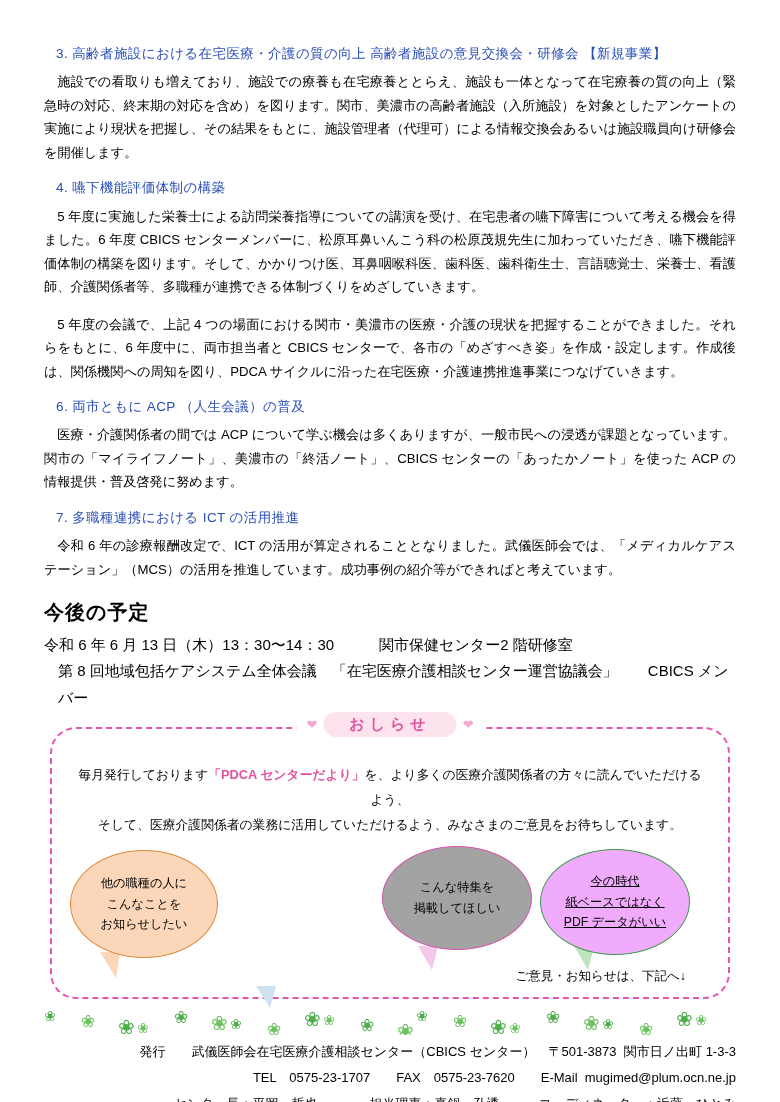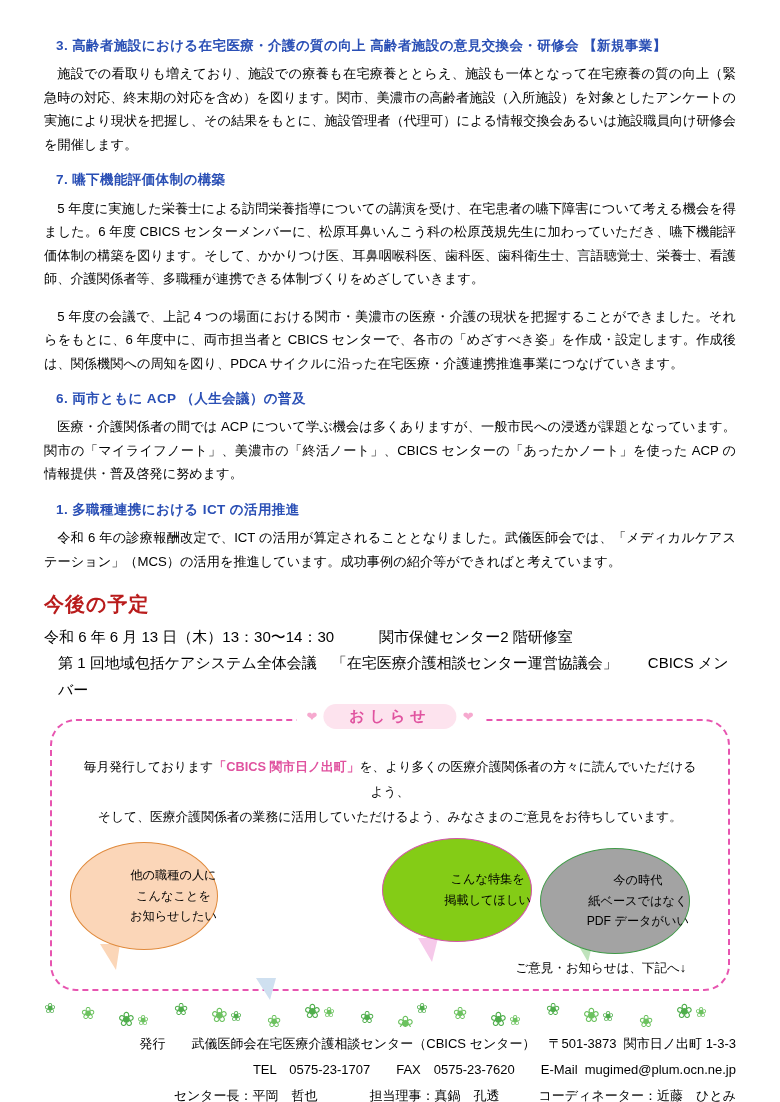--- a/index.html
+++ b/index.html
@@ -22,37 +22,37 @@
     box-sizing: border-box;
     padding: 36px 44px 0 44px;
   }
 
   
   .section {
     margin-bottom: 14px;
   }
   .sec-head {
     color: #2a4fb5;
-    font-weight: bold;
+    font-weight: normal;
     font-size: 13.5px;
     letter-spacing: 0.4px;
-    margin: 0 0 6px 12px;
+    margin: 8px 0 6px 12px;
     line-height: 1.5;
   }
   .sec-body {
     font-size: 13.2px;
     line-height: 1.78;
     text-align: justify;
     margin: 0;
     text-indent: 1em;
   }
 
   
   .schedule-title {
-    color: #b91c1c;
+    color: #000000;
     font-weight: bold;
     font-size: 20px;
     margin: 18px 0 6px 0;
     letter-spacing: 1px;
   }
   .schedule-line {
     font-size: 15px;
     line-height: 1.75;
     margin: 0;
   }
@@ -110,21 +110,21 @@
   .bubbles {
     position: relative;
     height: 150px;
     margin-top: 6px;
   }
   .bubble {
     position: absolute;
     border-radius: 50%;
     display: flex;
     align-items: center;
-    justify-content: flex-end;
+    justify-content: center;
     text-align: center;
     font-size: 12.2px;
     line-height: 1.65;
     box-sizing: border-box;
   }
   .bubble span { display: block; }
   .b1 {
     left: 18px; top: 6px;
     width: 148px; height: 108px;
     background: #fbd6b8;
@@ -132,28 +132,29 @@
   }
   .b2 {
     left: 170px; top: 42px;
     width: 148px; height: 104px;
     background: #cfe0f0;
     border: 1.6px solid #4b7fb5;
   }
   .b3 {
     left: 330px; top: 2px;
     width: 150px; height: 104px;
-    background: #84cc16;
+    background: #a3a3a3;
     border: 1.6px solid #d455ab;
   }
   .b4 {
-    left: 488px; top: 12px;
+    left: 488px; top: 5px;
     width: 150px; height: 106px;
-    background: #a3a3a3;
+    background: #f0abfc;
     border: 1.6px solid #3f9a47;
+    text-decoration: underline;
   }
   .tail {
     position: absolute;
     width: 0; height: 0;
   }
   .t1 {
     left: 48px; top: 108px;
     border-left: 16px solid transparent;
     border-right: 4px solid transparent;
     border-top: 26px solid #fbd6b8;
@@ -211,54 +212,54 @@
 <body>
 
 <div class="page">
 
   <div class="section">
     <div class="sec-head">3. 高齢者施設における在宅医療・介護の質の向上  高齢者施設の意見交換会・研修会 【新規事業】</div>
     <p class="sec-body">施設での看取りも増えており、施設での療養も在宅療養ととらえ、施設も一体となって在宅療養の質の向上（緊急時の対応、終末期の対応を含め）を図ります。関市、美濃市の高齢者施設（入所施設）を対象としたアンケートの実施により現状を把握し、その結果をもとに、施設管理者（代理可）による情報交換会あるいは施設職員向け研修会を開催します。</p>
   </div>
 
   <div class="section">
-    <div class="sec-head">7. 嚥下機能評価体制の構築</div>
+    <div class="sec-head">4. 嚥下機能評価体制の構築</div>
     <p class="sec-body">5 年度に実施した栄養士による訪問栄養指導についての講演を受け、在宅患者の嚥下障害について考える機会を得ました。6 年度 CBICS センターメンバーに、松原耳鼻いんこう科の松原茂規先生に加わっていただき、嚥下機能評価体制の構築を図ります。そして、かかりつけ医、耳鼻咽喉科医、歯科医、歯科衛生士、言語聴覚士、栄養士、看護師、介護関係者等、多職種が連携できる体制づくりをめざしていきます。</p>
   </div>
 
   <div class="section">
     <p class="sec-body">5 年度の会議で、上記 4 つの場面における関市・美濃市の医療・介護の現状を把握することができました。それらをもとに、6 年度中に、両市担当者と CBICS センターで、各市の「めざすべき姿」を作成・設定します。作成後は、関係機関への周知を図り、PDCA サイクルに沿った在宅医療・介護連携推進事業につなげていきます。</p>
   </div>
 
   <div class="section">
     <div class="sec-head">6. 両市ともに ACP （人生会議）の普及</div>
     <p class="sec-body">医療・介護関係者の間では ACP について学ぶ機会は多くありますが、一般市民への浸透が課題となっています。関市の「マイライフノート」、美濃市の「終活ノート」、CBICS センターの「あったかノート」を使った ACP の情報提供・普及啓発に努めます。</p>
   </div>
 
   <div class="section">
-    <div class="sec-head">1. 多職種連携における ICT の活用推進</div>
+    <div class="sec-head">7. 多職種連携における ICT の活用推進</div>
     <p class="sec-body">令和 6 年の診療報酬改定で、ICT の活用が算定されることとなりました。武儀医師会では、「メディカルケアステーション」（MCS）の活用を推進しています。成功事例の紹介等ができればと考えています。</p>
   </div>
 
   <div>
     <div class="schedule-title">今後の予定</div>
     <p class="schedule-line">令和 6 年 6 月 13 日（木）13：30〜14：30　　　関市保健センター2 階研修室</p>
-    <p class="schedule-line indent1">第 1 回地域包括ケアシステム全体会議　「在宅医療介護相談センター運営協議会」　　CBICS メンバー</p>
+    <p class="schedule-line indent1">第 8 回地域包括ケアシステム全体会議　「在宅医療介護相談センター運営協議会」　　CBICS メンバー</p>
   </div>
 
   <div class="notice-box">
 
     <div class="notice-banner">
       <span class="banner-heart">❤</span>
       <span class="banner-ribbon">おしらせ</span>
       <span class="banner-heart">❤</span>
     </div>
 
     <p class="notice-text">
-      <span>毎月発行しております</span><span class="brand">「CBICS 関市日ノ出町」</span><span>を、より多くの医療介護関係者の方々に読んでいただけるよう、</span>
+      <span>毎月発行しております</span><span class="brand">「PDCA センターだより」</span><span>を、より多くの医療介護関係者の方々に読んでいただけるよう、</span>
       <span class="line2">そして、医療介護関係者の業務に活用していただけるよう、みなさまのご意見をお待ちしています。</span>
     </p>
 
     <div class="bubbles">
       <div class="tail t1"></div>
       <div class="bubble b1">
         <div>
           <span>他の職種の人に</span>
           <span>こんなことを</span>
           <span>お知らせしたい</span>

